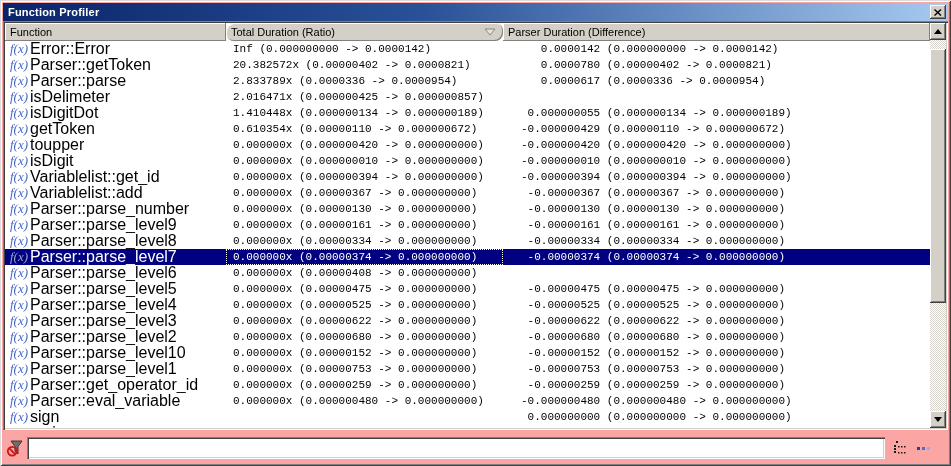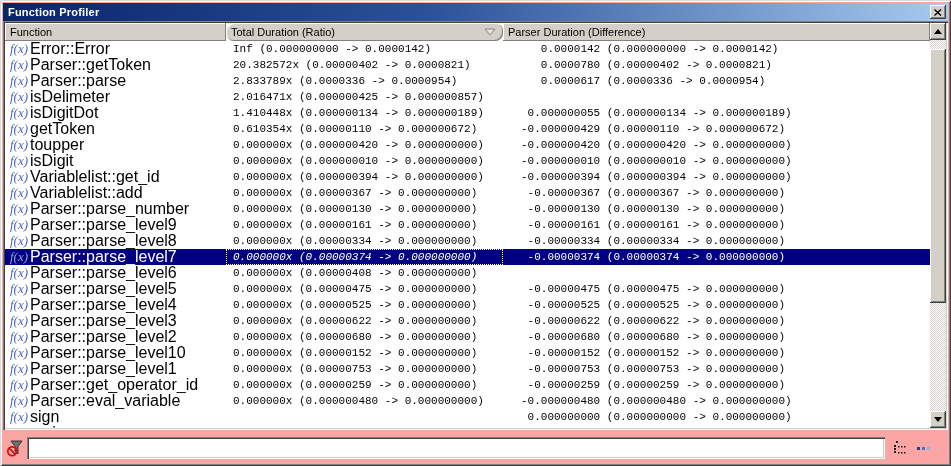--- a/index.html
+++ b/index.html
@@ -44,21 +44,21 @@
     color:#4565c5; margin-left:5px; width:20px; flex:none; line-height:16px;
   }
   .selected .fx { color:#97a3cd; }
   .fname { font-size:16px; white-space:nowrap; }
   .c-ratio, .c-diff {
     font-family:"Liberation Mono", monospace; font-size:11px; white-space:pre;
     height:16px; line-height:16px; overflow:hidden;
   }
   .c-ratio { width:277px; padding-left:7px; }
   .c-diff  { flex:1; padding-left:18px; }
-  .selected .c-ratio { outline:1px dotted #ffffff; outline-offset:-1px;font-style:italic; }
+  .selected .c-ratio { outline:1px dotted #ffffff; outline-offset:-1px; }
   
   .vscroll {
     position:absolute; top:2px; right:2px; bottom:2px; width:16px;
     background-color:#ffffff;
     background-image: conic-gradient(#d6d3cc 25%, transparent 0 50%, #d6d3cc 0 75%, transparent 0);
     background-size:2px 2px;
   }
   .sbtn {
     position:absolute; left:0; width:16px; height:17px; border:0; background:#d4d0c8;
     display:flex; align-items:center; justify-content:center;

